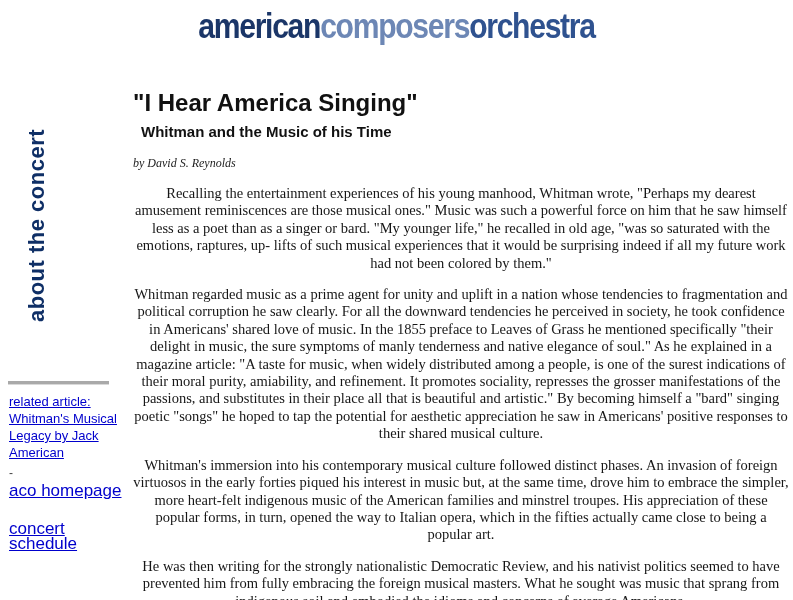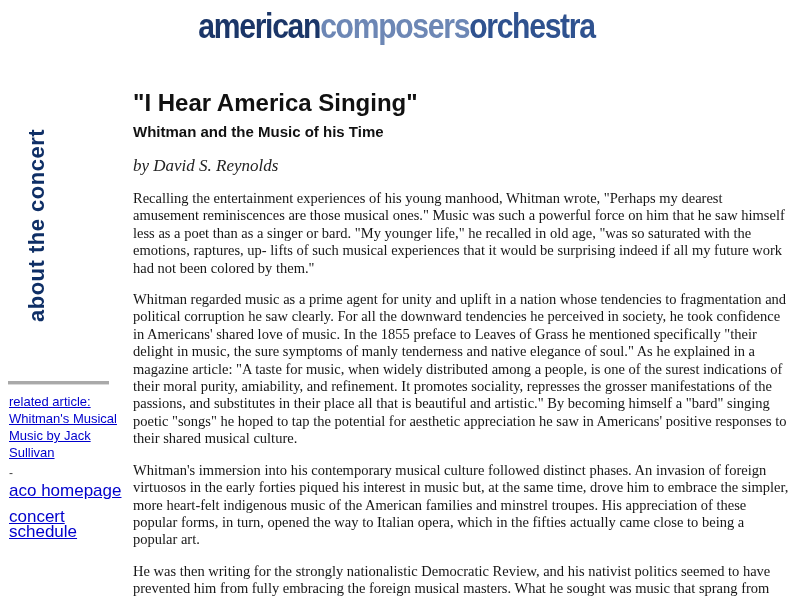--- a/index.html
+++ b/index.html
@@ -66,73 +66,73 @@
   .big-link { font-size: 13px; line-height: 17px; }
   .big-link + .big-link { margin-top: 14px; }
   .side-dash {
     margin-top: 6px;
     font-size: 12px;
     line-height: 12px;
     color: #444444;
   }
   .small-link { font-size: 17px; line-height: 15px; }
   .small-link.first { margin-top: 4px; }
-  .small-link + .small-link { margin-top: 11px; }
+  .small-link + .small-link { margin-top: 23px; }
 
   
   .main {
     position: absolute;
     top: 90px; left: 133px;
     width: 656px;
   }
   .title {
     margin: 0;
     font-family: "Liberation Sans", sans-serif;
     font-weight: bold;
     font-size: 24px;
     line-height: 26px;
     color: #111111;
   }
   .subtitle {
-    margin: 7px 0 0 0;
+    margin: 7px 0 0 8px;
     font-family: "Liberation Sans", sans-serif;
     font-weight: bold;
     font-size: 15px;
     line-height: 17px;
     color: #111111;
   }
   .byline {
     margin: 16px 0 0 0;
     font-family: "Liberation Serif", serif;
     font-style: italic;
-    font-size: 17px;
+    font-size: 12px;
     color: #222222;
   }
   .para {
     margin: 14px 0 0 0;
     font-family: "Liberation Serif", serif;
     font-size: 14.5px;
     line-height: 17.4px;
     color: #161616;
-    text-align: left;
+    text-align: center;
   }
 </style>
 </head>
 <body>
 
 <div class="logo">
   <span class="p1">american</span><span class="p2">composers</span><span class="p3">orchestra</span>
 </div>
 
 <div class="vertical-label">about the concert</div>
 
 <div class="side-divider"></div>
 
 <div class="side-links">
-  <a class="big-link" href="#">related article: Whitman's Musical Music by Jack Sullivan</a>
+  <a class="big-link" href="#">related article: Whitman's Musical Legacy by Jack American</a>
   <div class="side-dash">-</div>
   <a class="small-link first" href="#">aco homepage</a>
   <a class="small-link" href="#">concert schedule</a>
 </div>
 
 <div class="main">
   <h1 class="title">"I Hear America Singing"</h1>
   <h2 class="subtitle">Whitman and the Music of his Time</h2>
   <div class="byline">by David S. Reynolds</div>
   <p class="para">Recalling the entertainment experiences of his young manhood, Whitman wrote, "Perhaps my dearest amusement reminiscences are those musical ones." Music was such a powerful force on him that he saw himself less as a poet than as a singer or bard. "My younger life," he recalled in old age, "was so saturated with the emotions, raptures, up- lifts of such musical experiences that it would be surprising indeed if all my future work had not been colored by them."</p>

